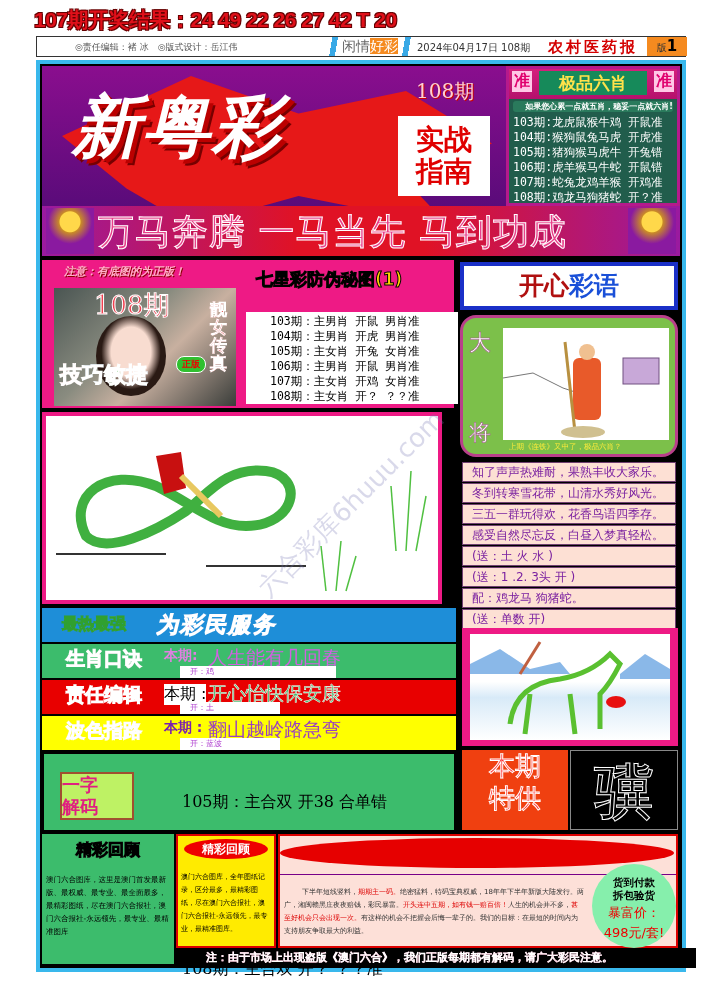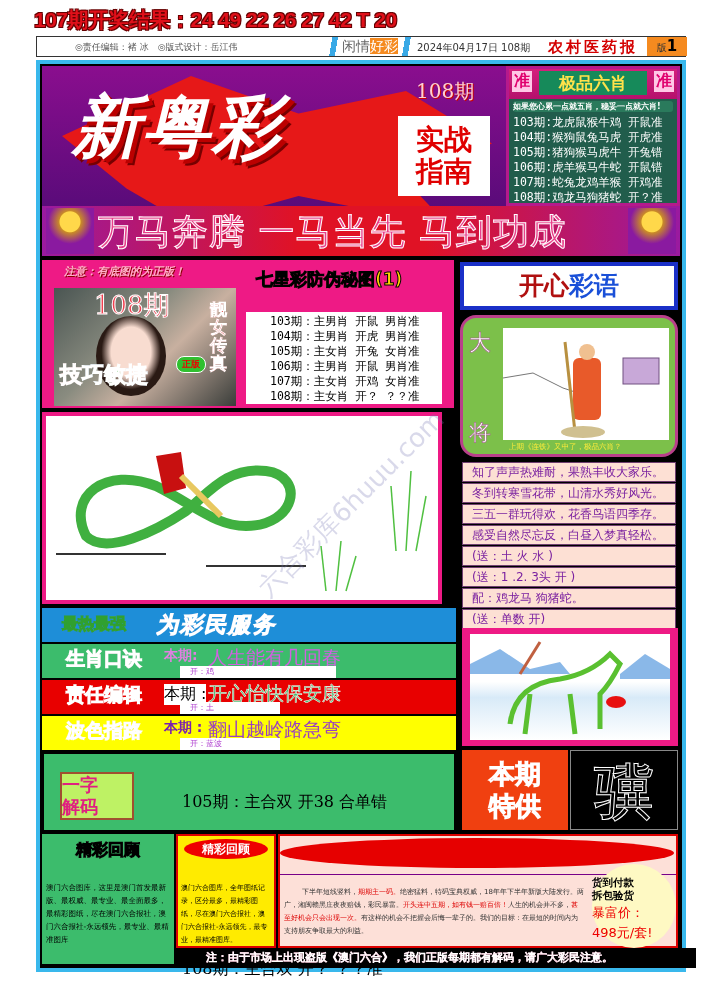--- a/index.html
+++ b/index.html
@@ -18,71 +18,71 @@
 .frame{left:36px;top:60px;width:650px;height:912px;border:4px solid #39b8ec;background:#000}
 .banner{left:42px;top:66px;width:464px;height:140px;background:linear-gradient(180deg,#8a0e8e 0%,#5a0b7a 100%);overflow:hidden}
 .burst{left:20px;top:10px;width:430px;height:150px;background:#e61818;clip-path:polygon(0 40%,30% 0,55% 25%,80% 10%,100% 45%,80% 70%,90% 100%,55% 80%,30% 100%,15% 75%)}
 .logo{left:30px;top:16px;font-size:68px;font-weight:bold;color:#fff;font-style:italic;letter-spacing:2px;text-shadow:4px 4px 0 #b00,6px 6px 0 #700;font-family:"DejaVu Sans",sans-serif}
 .iss{left:374px;top:12px;font-size:20px;color:#ffd0d0;font-family:"DejaVu Serif",serif;text-shadow:1px 1px 0 #c00}
 .szbox{left:356px;top:50px;width:92px;height:80px;border:2px dotted #fff;background:#fff;padding:6px 10px;color:#e00000;font-size:28px;font-weight:bold;line-height:32px;text-align:center}
 .jp{left:506px;top:66px;width:174px;height:140px;background:#215d4c;border:3px solid #b51a8c}
 .jp .tt{left:0;top:0;width:168px;height:30px;background:linear-gradient(#d4207c,#b5106c)}
 .jp .zhun{top:2px;font-size:16px;color:#e0006e;background:#ffc8e6;padding:0 2px;font-weight:bold}
 .jp .ttl{left:30px;top:2px;width:108px;height:24px;background:#168a5a;color:#ffe24a;font-weight:bold;font-size:17px;text-align:center;line-height:24px}
-.jp .sub{left:4px;top:32px;width:160px;font-size:8px;color:#fff;background:#2a7a5c;text-align:left;font-weight:bold;border-radius:3px}
+.jp .sub{left:4px;top:32px;width:160px;font-size:8px;color:#fff;background:#2a7a5c;text-align:right;font-weight:bold;border-radius:3px}
 .jp .rows{left:4px;top:46px;width:162px;font-size:11.5px;color:#fff;line-height:15px;font-family:"DejaVu Sans Mono",monospace}
 .slogan{left:42px;top:206px;width:638px;height:50px;background:linear-gradient(90deg,#9a1aa0 0%,#e01225 40%,#e01225 60%,#9a1aa0 100%)}
 .buddha{top:2px;width:48px;height:46px;background:radial-gradient(circle at 50% 30%,#ffd84a 0 10px,#c98a28 11px,#8a1aa0 22px)}
 .slogan .txt{left:56px;top:2px;font-size:36px;color:#e8408a;-webkit-text-stroke:1px #fff;letter-spacing:1px;white-space:nowrap;font-family:"DejaVu Sans",sans-serif}
 .pink{left:42px;top:260px;width:412px;height:148px;background:#ee1a85}
 .pink .note{left:22px;top:4px;font-size:11px;color:#ffb0c8;font-style:italic;font-weight:bold;text-shadow:1px 1px 0 #800}
 .photo{left:12px;top:28px;width:182px;height:118px;background:linear-gradient(135deg,#4a5552,#8a8c80 40%,#c8b0a0 60%,#3a3d3a)}
 .photo .pi{left:40px;top:0;font-size:26px;color:#f04050;-webkit-text-stroke:1px #fff;font-family:"DejaVu Serif",serif}
 .photo .face{left:42px;top:28px;width:70px;height:80px;border-radius:50%;background:radial-gradient(ellipse at 50% 45%,#f8dcd0 0 40%,#2a1a14 60%)}
 .photo .lv{left:156px;top:12px;font-size:17px;color:#d00000;font-weight:bold;line-height:18px;width:20px;-webkit-text-stroke:0.5px #fff}
 .photo .jq{left:6px;top:72px;font-size:22px;font-weight:bold;-webkit-text-stroke:1px #fff}
 .photo .zb{left:122px;top:68px;font-size:9px;background:#30c030;color:#e00;border-radius:8px;padding:1px 5px;border:1px solid #fff;font-weight:bold}
 .qx{left:214px;top:8px;font-size:17px;font-weight:bold;color:#ffd400;-webkit-text-stroke:1px #000}
-.qxrows{left:204px;top:52px;width:196px;height:92px;background:#fff;padding:2px 0 0 24px;font-size:11.5px;line-height:15px;color:#000;font-family:"DejaVu Sans Mono",monospace}
+.qxrows{left:204px;top:52px;width:212px;height:92px;background:#fff;padding:2px 0 0 24px;font-size:11.5px;line-height:15px;color:#000;font-family:"DejaVu Sans Mono",monospace}
 .kx{left:460px;top:262px;width:218px;height:48px;background:#fff;border:4px solid #1a30c8;text-align:center;font-size:25px;font-weight:bold;line-height:40px}
 .cartoon{left:460px;top:315px;width:218px;height:142px;background:#7cc04a;border:3px solid #b8408a;border-radius:16px}
 .cartoon .pic{left:40px;top:10px;width:166px;height:112px;background:#fff}
 .cartoon .side{left:6px;font-size:22px;color:#fff;font-family:"DejaVu Serif",serif;-webkit-text-stroke:0.5px #a0508a}
 .cartoon .cap{left:46px;top:124px;font-size:7.5px;color:#ffeb3b}
 .poem{left:462px}
 .poem div{height:20px;margin-bottom:1px;background:#fde0d4;border:1px solid #704070;font-size:12px;line-height:18px;padding-left:9px;color:#7a20a0;width:214px;white-space:nowrap;overflow:hidden}
 .pink2{left:462px;top:628px;width:216px;height:118px;background:#ee1a85;padding:6px 8px}
 .pink2 .pic{width:200px;height:106px;background:linear-gradient(180deg,#fff 0,#fff 45%,#d8eaf8 60%,#fff 100%)}
-.special{left:462px;top:750px;width:106px;height:80px;background:#f04010;text-align:center;font-size:26px;font-weight:bold;line-height:32px;color:#ff3030;-webkit-text-stroke:1px #fff;padding-top:8px}
+.special{left:462px;top:750px;width:106px;height:80px;background:#f04010;text-align:center;font-size:26px;font-weight:normal;line-height:32px;color:#ff3030;-webkit-text-stroke:1px #fff;}
 .bigc{left:570px;top:750px;width:108px;height:80px;background:#000;border:1px solid #888;text-align:center;font-size:60px;line-height:80px;color:#000;-webkit-text-stroke:1px #fff;font-family:"DejaVu Serif",serif}
 .drawing{left:42px;top:412px;width:400px;height:192px;background:#fff;border:4px solid #ee1a85}
 .drawing .wm{left:180px;top:70px;font-size:26px;color:rgba(120,120,180,0.28);transform:rotate(-45deg);white-space:nowrap}
 .blue{left:42px;top:608px;width:414px;height:34px;background:#1e8ed8}
 .blue .a{left:20px;top:6px;font-size:16px;font-weight:bold;color:#ffe84a;-webkit-text-stroke:1px #30a030}
 .blue .b{left:114px;top:2px;font-size:22px;font-weight:bold;font-style:italic;color:#a020a0;-webkit-text-stroke:1px #fff;letter-spacing:2px}
 .rowk{left:42px;width:414px;height:36px;border-top:2px solid #000}
 .rowk .h{left:24px;top:2px;font-size:19px;font-weight:bold;-webkit-text-stroke:1px #fff}
 .rowk .bq{left:122px;top:3px;font-size:14px;font-weight:bold}
 .rowk .v{left:166px;top:1px;font-size:19px}
 .rowk .k{left:138px;top:22px;height:12px;background:#fff;font-size:8px;color:#b040d0;padding-left:10px;line-height:12px}
 .yz{left:42px;top:752px;width:414px;height:80px;background:#3cbc6c;border:2px solid #000}
 .yz .lb{left:16px;top:18px;width:74px;height:48px;background:#bef264;border:2px solid #a05030;text-align:left;color:#e02080;font-weight:bold;font-size:18px;line-height:22px}
 .yz .rows{left:138px;top:2px;font-size:16px;line-height:18.5px;color:#000;font-family:"DejaVu Serif",serif;white-space:pre}
 .gr{left:42px;top:834px;width:132px;height:130px;background:#3cbc6c;padding:4px}
 .gr .t{font-size:16px;font-weight:bold;color:#fff;-webkit-text-stroke:1px #000;text-align:center;margin-top:2px}
-.gr .p{font-size:7.5px;color:#000;margin-top:20px;line-height:13px}
+.gr .p{font-size:7.5px;color:#000;margin-top:12px;line-height:13px}
 .yl{left:176px;top:834px;width:100px;height:114px;background:#ffeb00;border:2px solid #d00;padding:3px}
 .yl .ov{width:84px;height:20px;background:#e00;border-radius:50%;color:#fff;font-size:12px;text-align:center;line-height:20px;font-weight:bold;margin:0 auto}
-.yl .p{font-size:7px;color:#000;line-height:13px;margin-top:23px}
+.yl .p{font-size:7px;color:#000;line-height:13px;margin-top:12px}
 .ad{left:278px;top:834px;width:400px;height:114px;background:#fde0d8;border:2px solid #d00}
 .ad .ov{left:0;top:2px;width:394px;height:30px;background:#e60000;border-radius:50%}
 .ad .line{left:0;top:38px;width:396px;height:1px;background:#708}
 .ad .tx{left:4px;top:50px;width:300px;font-size:7px;line-height:13px;color:#333;text-indent:18px}
 .ad .tx .r{color:#d00}
-.ad .circ{left:312px;top:28px;width:84px;height:84px;border-radius:50%;background:#fef9c3;text-align:left;padding-top:12px}
+.ad .circ{left:312px;top:28px;width:84px;height:84px;border-radius:50%;background:#86efac;text-align:center;padding-top:12px}
 .ad .circ .c1{font-size:10.5px;font-weight:bold;color:#000;line-height:13px}
 .ad .circ .c2{font-size:13px;color:#e00;line-height:18px;margin-top:2px}
 .ft{left:194px;top:948px;width:502px;height:20px;background:#000;color:#e8508a;font-size:11px;font-weight:bold;line-height:20px;padding-left:12px;white-space:nowrap;-webkit-text-stroke:0.3px #fff}
 </style>
 </head>
 <body>
 
 <div class="abs result">107期开奖结果：24 49 22 26 27 42 T 20</div>
 
 <div class="abs hdr">

